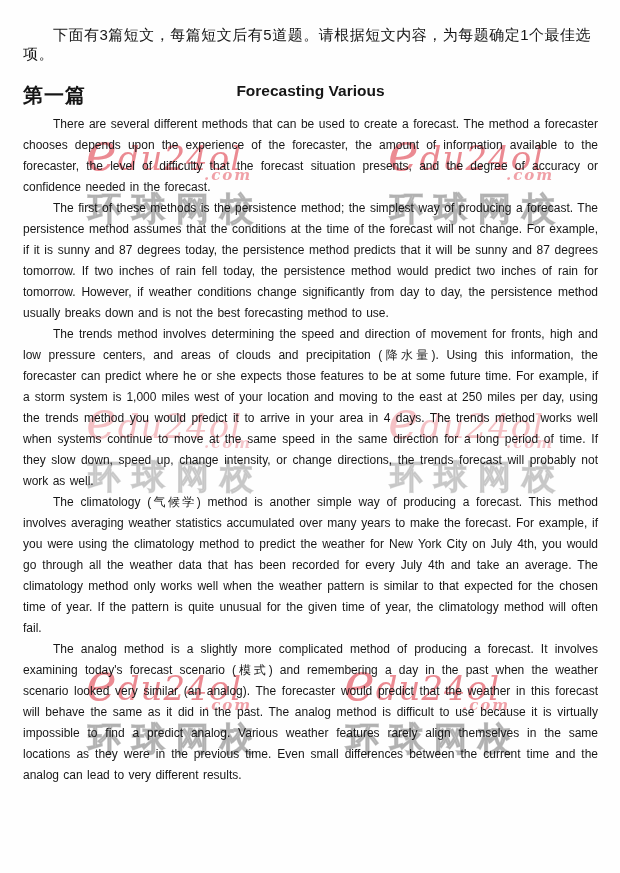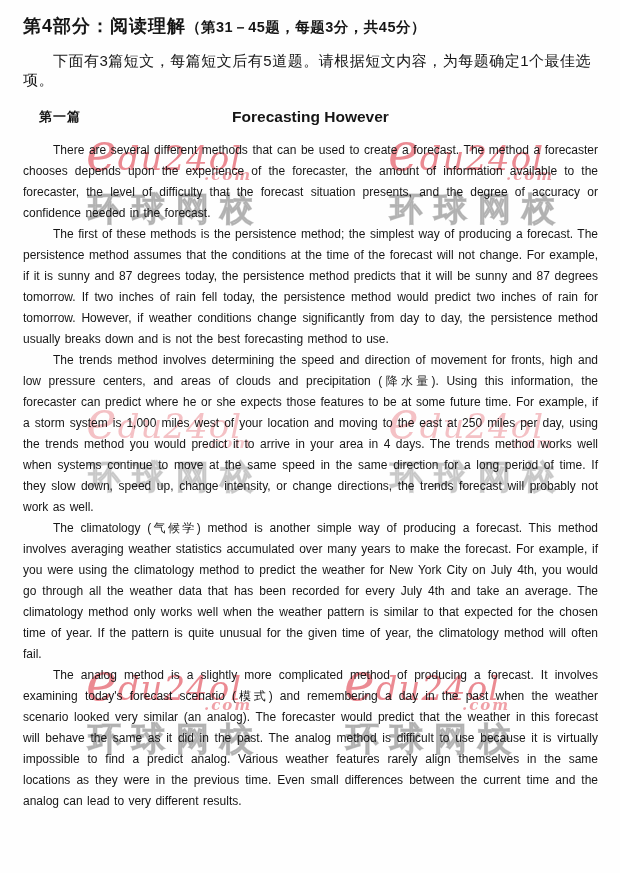--- a/index.html
+++ b/index.html
@@ -42,24 +42,23 @@
   }
   .title-row {
     position: relative;
     margin-top: 18px;
     height: 22px;
   }
   .passage-label {
     position: absolute;
     left: 0;
     top: 0;
-    font-size: 13px;
+    font-size: 20px;
     font-weight: bold;
     letter-spacing: 1px;
-    margin-left: 16px;
   }
   .passage-title {
     position: absolute;
     left: 0;
     right: 0;
     top: 0;
     text-align: center;
     font-size: 15.5px;
     font-weight: bold;
   }
@@ -161,29 +160,26 @@
     <div class="wm-cn">环球网校</div>
   </div>
   <div class="wm wm-strong wm-6">
     <div class="wm-brand">edu24ol</div>
     <div class="wm-com">.com</div>
     <div class="wm-cn">环球网校</div>
   </div>
 
   <div class="content">
 
-    <div class="part-line">
-      <span>第4部分：阅读理解</span><span class="part-note">（第31－45题，每题3分，共45分）</span>
-    </div>
 
     <div class="instruction">下面有3篇短文，每篇短文后有5道题。请根据短文内容，为每题确定1个最佳选项。</div>
 
     <div class="title-row">
       <span class="passage-label">第一篇</span>
-      <span class="passage-title">Forecasting However</span>
+      <span class="passage-title">Forecasting Various</span>
     </div>
 
     <div class="body-text">
       <p>There are several different methods that can be used to create a forecast. The method a forecaster chooses depends upon the experience of the forecaster, the amount of information available to the forecaster, the level of difficulty that the forecast situation presents, and the degree of accuracy or confidence needed in the forecast.</p>
       <p>The first of these methods is the persistence method; the simplest way of producing a forecast. The persistence method assumes that the conditions at the time of the forecast will not change. For example, if it is sunny and 87 degrees today, the persistence method predicts that it will be sunny and 87 degrees tomorrow. If two inches of rain fell today, the persistence method would predict two inches of rain for tomorrow. However, if weather conditions change significantly from day to day, the persistence method usually breaks down and is not the best forecasting method to use.</p>
       <p>The trends method involves determining the speed and direction of movement for fronts, high and low pressure centers, and areas of clouds and precipitation (降水量). Using this information, the forecaster can predict where he or she expects those features to be at some future time. For example, if a storm system is 1,000 miles west of your location and moving to the east at 250 miles per day, using the trends method you would predict it to arrive in your area in 4 days. The trends method works well when systems continue to move at the same speed in the same direction for a long period of time. If they slow down, speed up, change intensity, or change directions, the trends forecast will probably not work as well.</p>
       <p>The climatology (气候学) method is another simple way of producing a forecast. This method involves averaging weather statistics accumulated over many years to make the forecast. For example, if you were using the climatology method to predict the weather for New York City on July 4th, you would go through all the weather data that has been recorded for every July 4th and take an average. The climatology method only works well when the weather pattern is similar to that expected for the chosen time of year. If the pattern is quite unusual for the given time of year, the climatology method will often fail.</p>
       <p>The analog method is a slightly more complicated method of producing a forecast. It involves examining today's forecast scenario (模式) and remembering a day in the past when the weather scenario looked very similar (an analog). The forecaster would predict that the weather in this forecast will behave the same as it did in the past. The analog method is difficult to use because it is virtually impossible to find a predict analog. Various weather features rarely align themselves in the same locations as they were in the previous time. Even small differences between the current time and the analog can lead to very different results.</p>
     </div>
 

